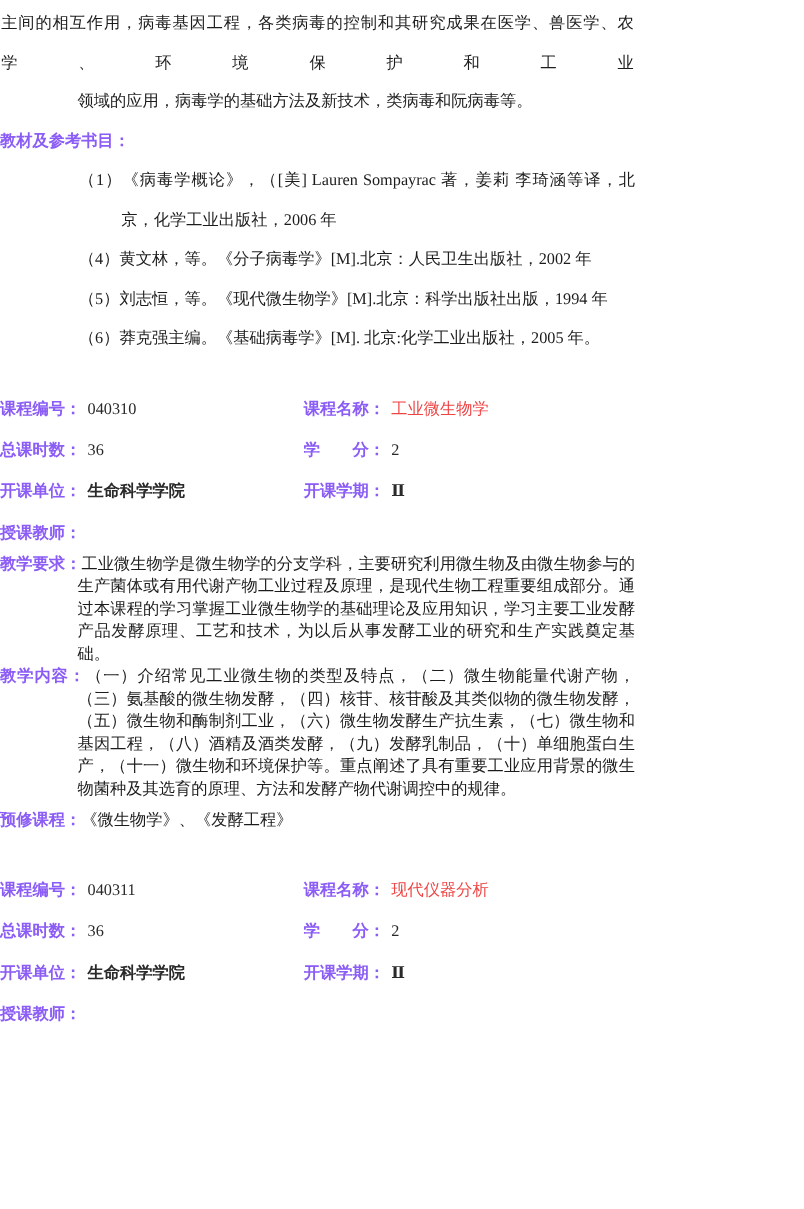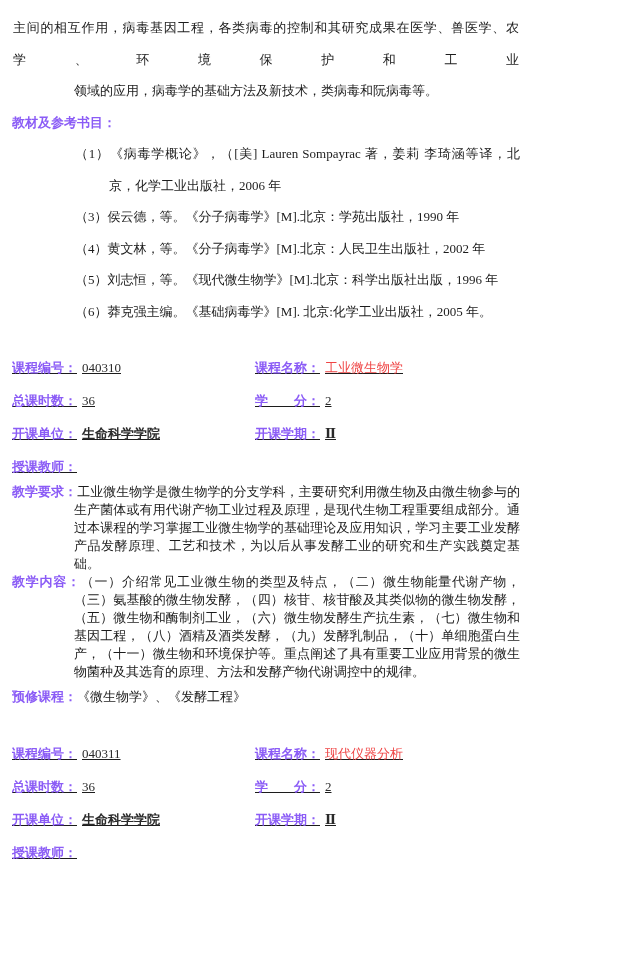--- a/index.html
+++ b/index.html
@@ -7,24 +7,23 @@
     width: 643px; height: 967px;
     background: #ffffff;
     font-family: "Liberation Serif", "DejaVu Serif", serif;
     color: #1c1c1c;
     font-size: 13px;
     overflow: hidden;
   }
   .page {
     position: relative;
     width: 508px; height: 967px;
-    padding-top: 12px;
+    padding-top: 2px;
     box-sizing: border-box;
     overflow: hidden;
-    margin-left: 12px;
   }
   .lbl {
     font-weight: 700;
     color: #8b5cf6;
   }
   .bold-val { font-weight: 700; color: #000; }
   .val { margin-left: 5px; color: #2a2a2a; }
   .val-light { margin-left: 5px; color: #ef4444; }
 
   
@@ -35,21 +34,21 @@
   .ref {
     margin-left: 63px;
     padding-left: 34px;
     text-indent: -34px;
     text-align: justify;
   }
 
   
   .course { margin-top: 24px; }
   .course2 { margin-top: 24px; }
-  .crow { display: flex; line-height: 33px; text-decoration: underline; }
+  .crow { display: flex; line-height: 33px; }
   .col-l { width: 243px; flex: 0 0 243px; }
   .col-r { flex: 1; }
 
   
   .para {
     line-height: 18px;
     padding-left: 62px;
     text-indent: -62px;
     text-align: justify;
   }
@@ -64,23 +63,22 @@
 
 <div class="page">
 
   <div class="sec-top">
     <div class="jfull">主间的相互作用，病毒基因工程，各类病毒的控制和其研究成果在医学、兽医学、农学、环境保护和工业</div>
     <div class="intro-line2">领域的应用，病毒学的基础方法及新技术，类病毒和阮病毒等。</div>
 
     <div class="ref-header lbl">教材及参考书目：</div>
 
     <div class="ref"><span>（1）</span><span>《病毒学概论》，（[美] Lauren Sompayrac 著，姜莉 李琦涵等译，北京，化学工业出版社，2006 年</span></div>
-    <div class="ref"><span>（3）</span><span>侯云德，等。《分子病毒学》[M].北京：学苑出版社，1990 年</span></div>
     <div class="ref"><span>（4）</span><span>黄文林，等。《分子病毒学》[M].北京：人民卫生出版社，2002 年</span></div>
-    <div class="ref"><span>（5）</span><span>刘志恒，等。《现代微生物学》[M].北京：科学出版社出版，1996 年</span></div>
+    <div class="ref"><span>（5）</span><span>刘志恒，等。《现代微生物学》[M].北京：科学出版社出版，1994 年</span></div>
     <div class="ref"><span>（6）</span><span>莽克强主编。《基础病毒学》[M]. 北京:化学工业出版社，2005 年。</span></div>
   </div>
 
   <div class="course">
     <div class="crow">
       <div class="col-l">
         <span class="lbl">课程编号：</span><span class="val">040310</span>
       </div>
       <div class="col-r">
         <span class="lbl">课程名称：</span><span class="val-light">工业微生物学</span>

